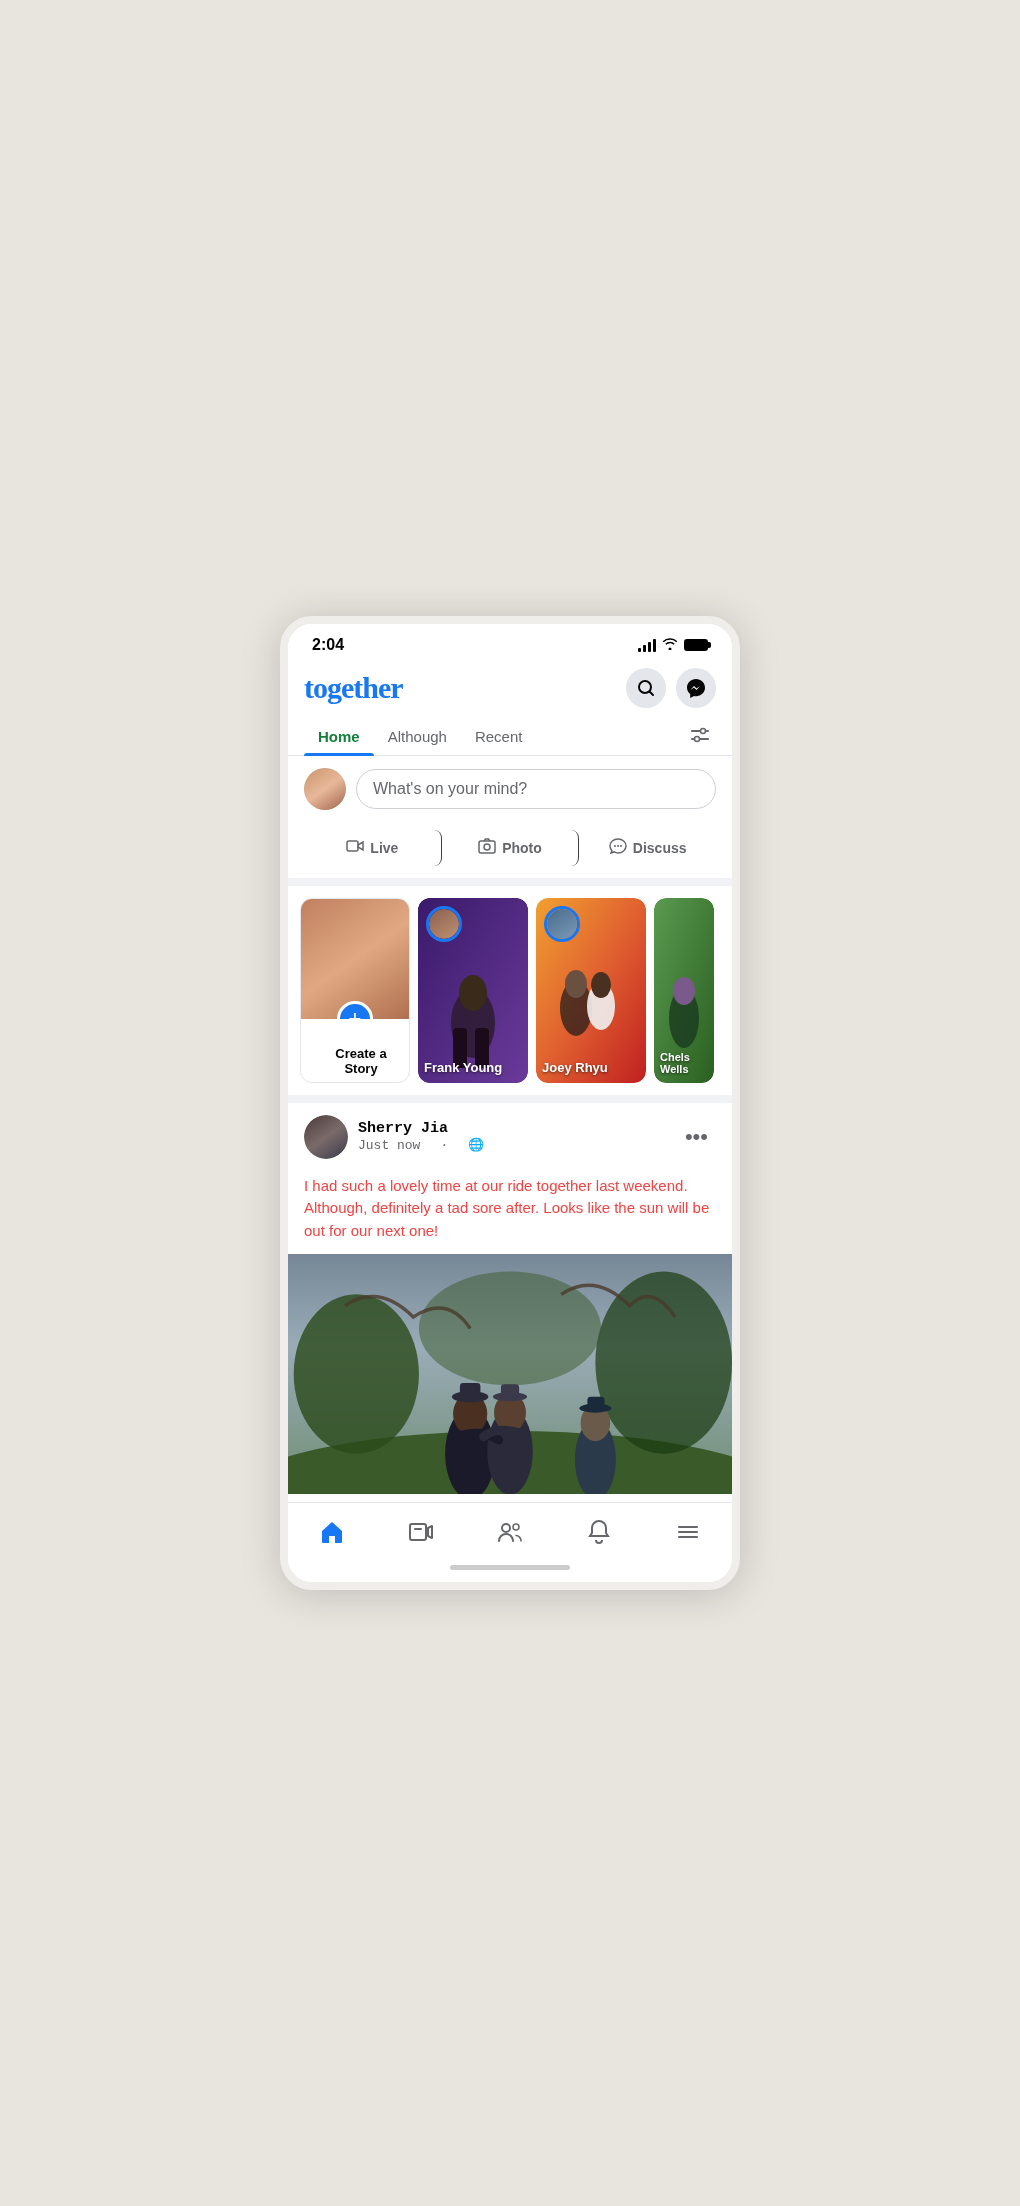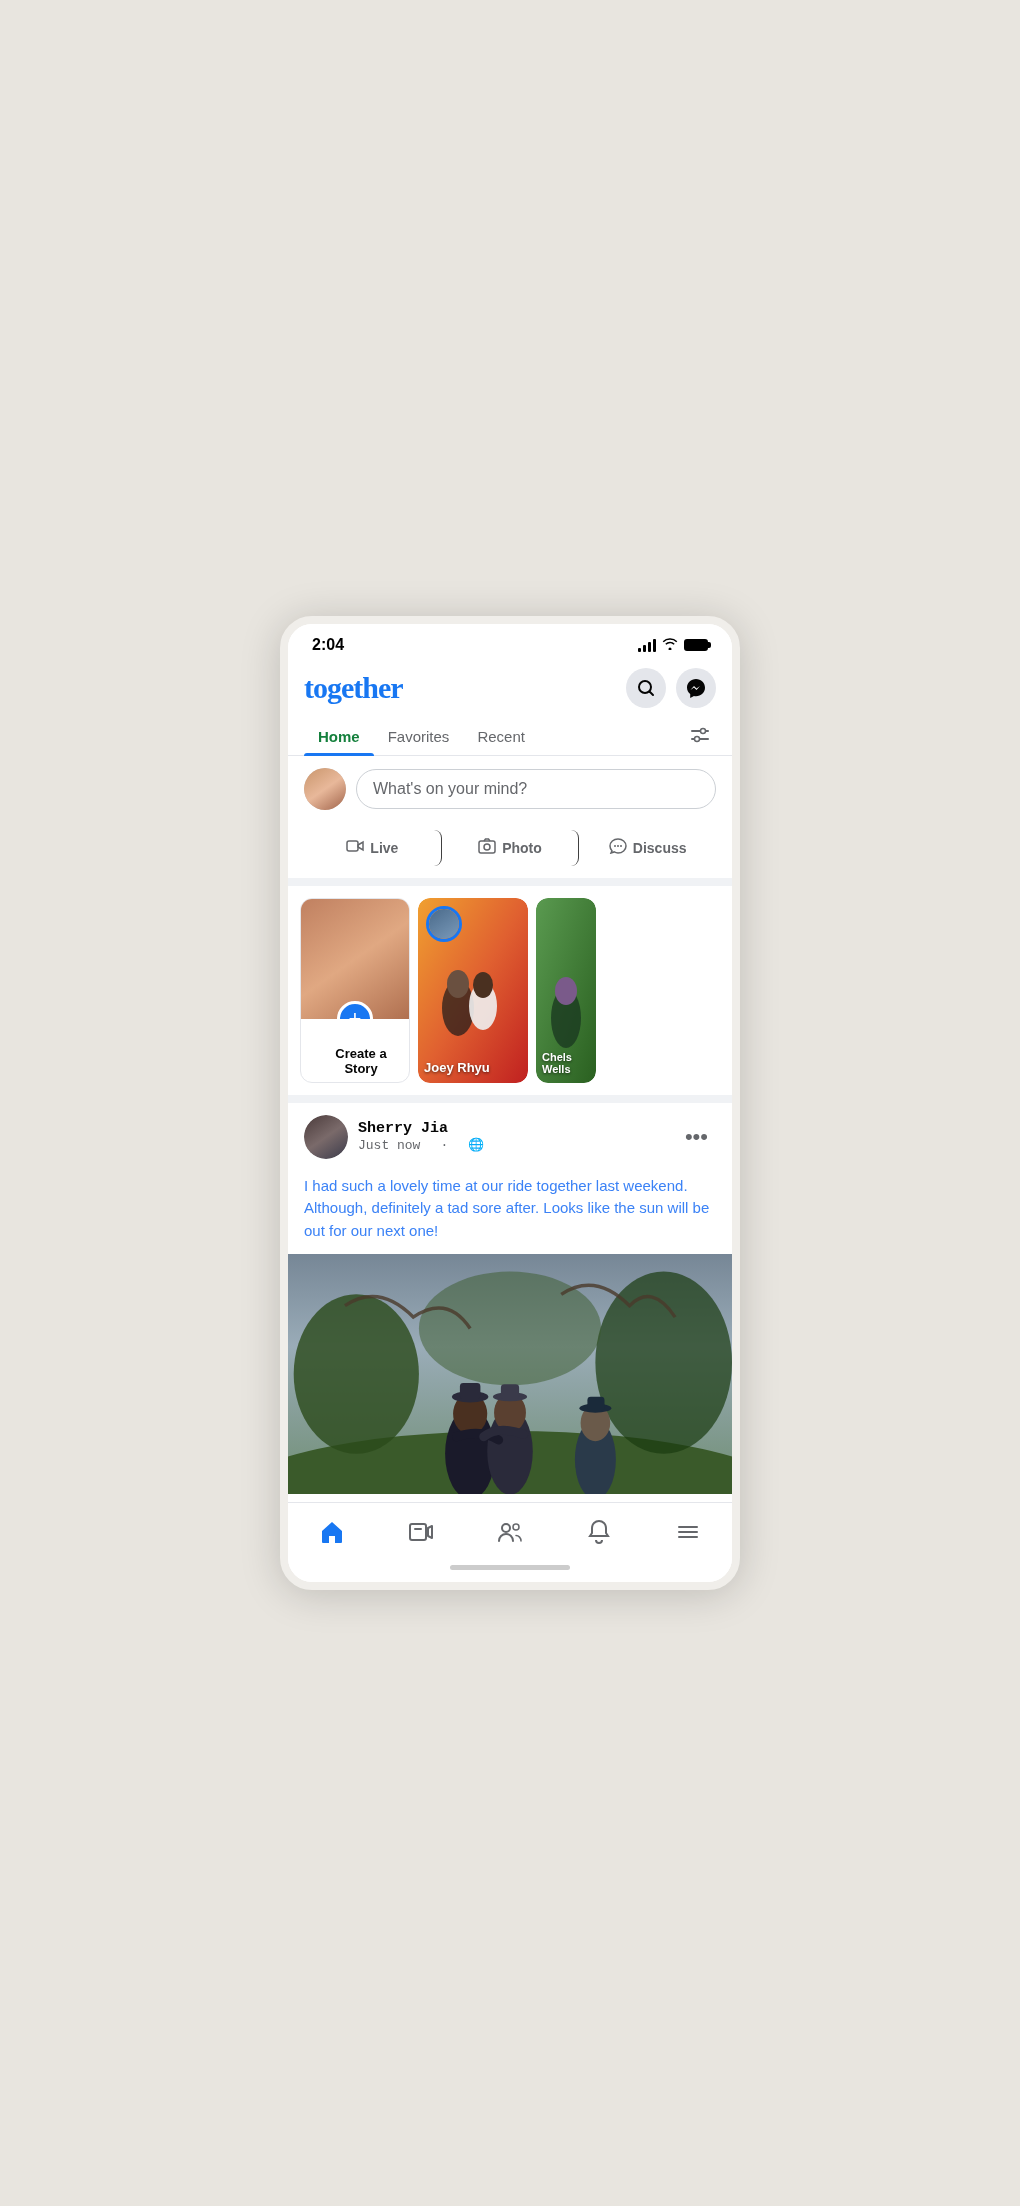--- a/index.html
+++ b/index.html
@@ -343,21 +343,21 @@
     .post-more {
       font-size: 22px;
       color: #65676b;
       cursor: pointer;
       padding: 4px 8px;
     }
     .post-text {
       padding: 4px 16px 12px;
       font-size: 15px;
       line-height: 1.5;
-      color: #3b82f6;
+      color: #ef4444;
     }
     
     .post-image {
       width: 100%;
       height: 240px;
       background: linear-gradient(180deg, #4a6a3a 0%, #2a4a1a 30%, #1a3a10 60%, #3a5a2a 100%);
       position: relative;
       overflow: hidden;
     }
     
@@ -432,21 +432,21 @@
         </svg>
       </button>
     </div>
   </div>
 
   <div class="nav-tabs">
     <div class="nav-tab active">
       <span>Home</span>
     </div>
     <div class="nav-tab">
-      <span>Favorites</span>
+      <span>Although</span>
     </div>
     <div class="nav-tab">
       <span>Recent</span>
     </div>
     <div class="nav-filter">
       <svg width="22" height="22" viewBox="0 0 22 22" fill="none">
         <line x1="3" y1="6" x2="19" y2="6" stroke="#65676b" stroke-width="2" stroke-linecap="round"></line>
         <circle cx="14" cy="6" r="2.5" fill="#fff" stroke="#65676b" stroke-width="1.5"></circle>
         <line x1="3" y1="14" x2="19" y2="14" stroke="#65676b" stroke-width="2" stroke-linecap="round"></line>
         <circle cx="8" cy="14" r="2.5" fill="#fff" stroke="#65676b" stroke-width="1.5"></circle>
@@ -500,20 +500,43 @@
       <div class="story-card create-story-card">
         <div class="create-story-top">
           <div class="create-story-face"></div>
           <div class="create-story-plus">+</div>
         </div>
         <div class="create-story-bottom">
           <span style="font-size:13px;font-weight:700;color:#050505;text-align:center;display:block;padding:0 4px;margin-top:10px;margin-left:12px;">Create a Story</span>
         </div>
       </div>
 
+      <div class="story-card story-user-card">
+        <div class="frank-story-bg">
+
+          <svg width="110" height="185" viewBox="0 0 110 185" style="position:absolute;top:0;left:0;">
+            <defs>
+              <linearGradient id="frankBg" x1="0%" y1="0%" x2="100%" y2="100%">
+                <stop offset="0%" style="stop-color:#3a1a6a"></stop>
+                <stop offset="100%" style="stop-color:#6a3a9a"></stop>
+              </linearGradient>
+            </defs>
+            <rect width="110" height="185" fill="url(#frankBg)" rx="12"></rect>
+
+            <ellipse cx="55" cy="125" rx="22" ry="35" fill="#2a1a2a" opacity="0.8"></ellipse>
+            <ellipse cx="55" cy="95" rx="14" ry="18" fill="#3a2a1a"></ellipse>
+            <rect x="35" y="130" width="14" height="40" rx="4" fill="#1a0a1a"></rect>
+            <rect x="57" y="130" width="14" height="40" rx="4" fill="#1a0a1a"></rect>
+          </svg>
+        </div>
+        <div class="story-avatar-ring">
+          <div style="width:100%;height:100%;background:linear-gradient(145deg,#8a6050,#c09070);border-radius:50%;"></div>
+        </div>
+        <span class="story-name">Frank Young</span>
+      </div>
 
       <div class="story-card story-user-card">
         <svg width="110" height="185" viewBox="0 0 110 185" style="position:absolute;top:0;left:0;">
           <defs>
             <linearGradient id="joeyBg" x1="0%" y1="0%" x2="100%" y2="100%">
               <stop offset="0%" style="stop-color:#f0a030"></stop>
               <stop offset="50%" style="stop-color:#e06030"></stop>
               <stop offset="100%" style="stop-color:#c02020"></stop>
             </linearGradient>
           </defs>

